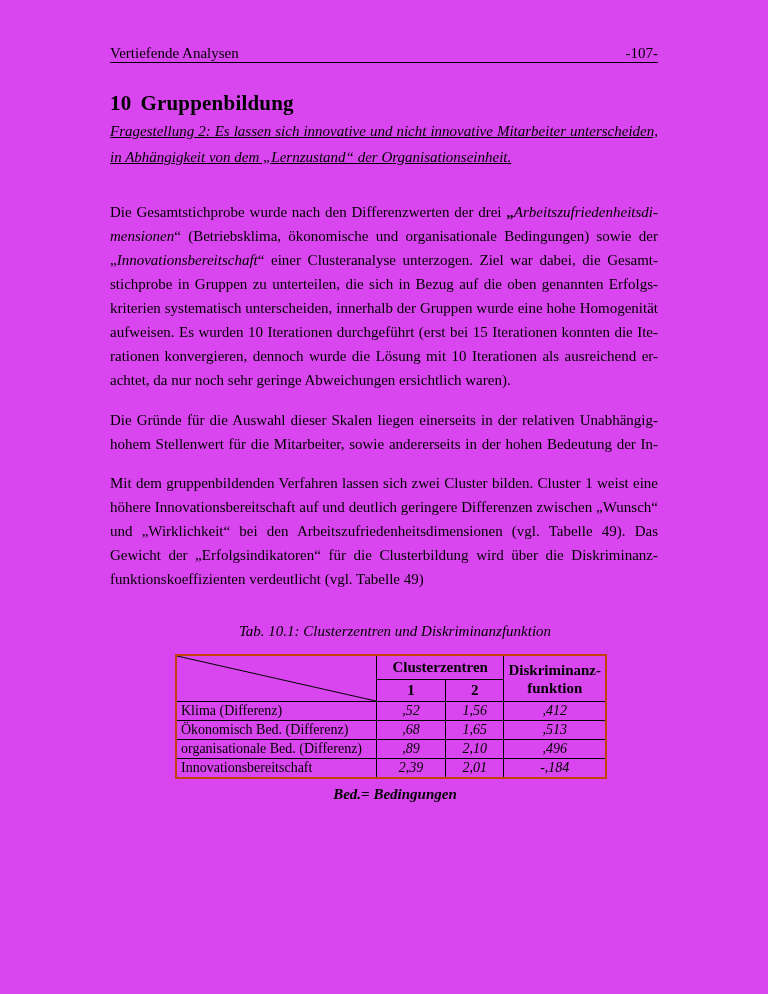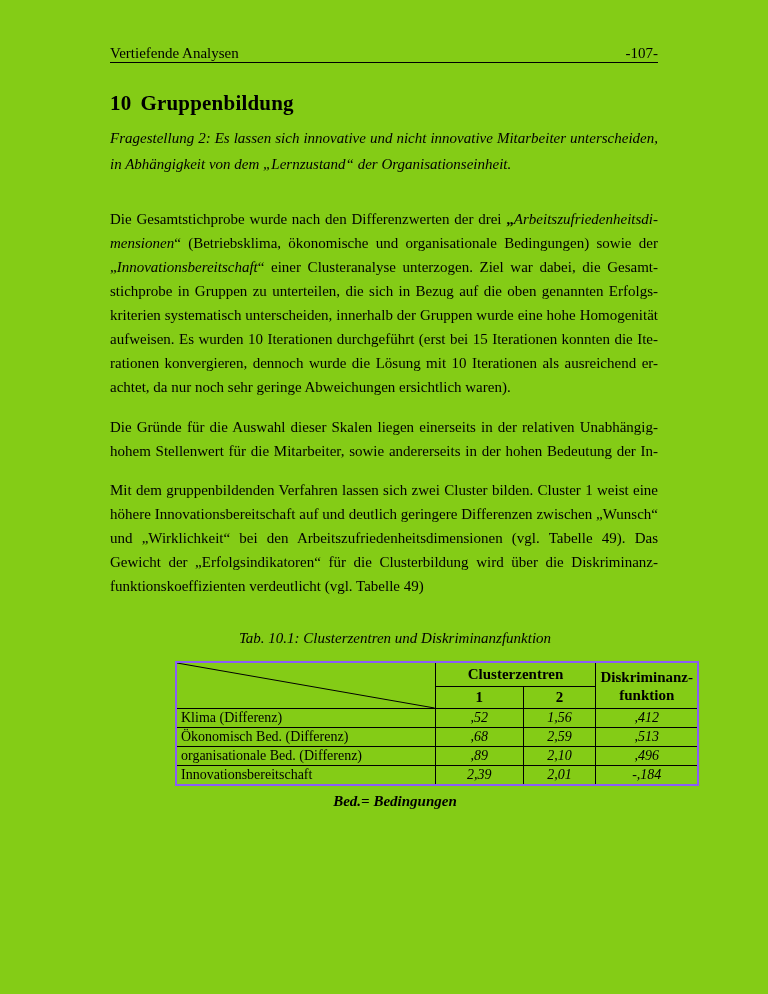--- a/index.html
+++ b/index.html
@@ -1,19 +1,19 @@
 <!DOCTYPE html>
 <html><head>
 <meta charset="utf-8">
 <style>
   html,body{margin:0;padding:0;background:#888;}
   .page{
     position:relative;
     width:768px;height:994px;
-    background:#84cc16;
+    background:#d946ef;
     color:#000;
     font-family:"Liberation Serif","DejaVu Serif",serif;
     overflow:hidden;
     margin:0 auto;
   }
   .content{margin:0 110px;width:548px;}
 
   
   .running-header{
     padding-top:44px;
@@ -34,36 +34,36 @@
   
   .para{font-size:15px;}
   .para .line{
     text-align:justify;
     text-align-last:justify;
     height:24px;line-height:24px;
     overflow:hidden;white-space:nowrap;
   }
   .para .line.last{text-align-last:left;}
   .para.frage .line{height:26px;line-height:26px;font-style:italic;}
-  .para.frage{margin-top:9px;}
+  .para.frage{margin-top:2px;text-decoration:underline;}
   .para.p1{margin-top:30px;}
   .para.p2{margin-top:16px;}
   .para.p3{margin-top:15px;}
   .f-r{font-style:normal;font-weight:normal;}
   .f-i{font-style:italic;}
   .f-b{font-weight:bold;}
 
   
   .table-area{margin-top:30px;margin-left:65px;width:440px;text-align:center;}
   .table-caption{font-style:italic;font-size:15px;line-height:20px;}
   table.cluster{
     margin-top:13px;
-    width:524px;
+    width:432px;
     border-collapse:collapse;
-    border:2px solid #8b5cf6;
+    border:2px solid #c2410c;
     font-size:14px;
   }
   table.cluster th,table.cluster td{
     border:1px solid #000;
     padding:0 4px;
   }
   th.diag{
     position:relative;
     border-bottom:3px solid #000;
     padding:0;
@@ -152,21 +152,21 @@
         </tr>
         <tr>
           <td class="rlabel">Klima (Differenz)</td>
           <td class="val">,52</td>
           <td class="val">1,56</td>
           <td class="val">,412</td>
         </tr>
         <tr>
           <td class="rlabel">Ökonomisch Bed. (Differenz)</td>
           <td class="val">,68</td>
-          <td class="val">2,59</td>
+          <td class="val">1,65</td>
           <td class="val">,513</td>
         </tr>
         <tr>
           <td class="rlabel">organisationale Bed. (Differenz)</td>
           <td class="val">,89</td>
           <td class="val">2,10</td>
           <td class="val">,496</td>
         </tr>
         <tr>
           <td class="rlabel">Innovationsbereitschaft</td>

